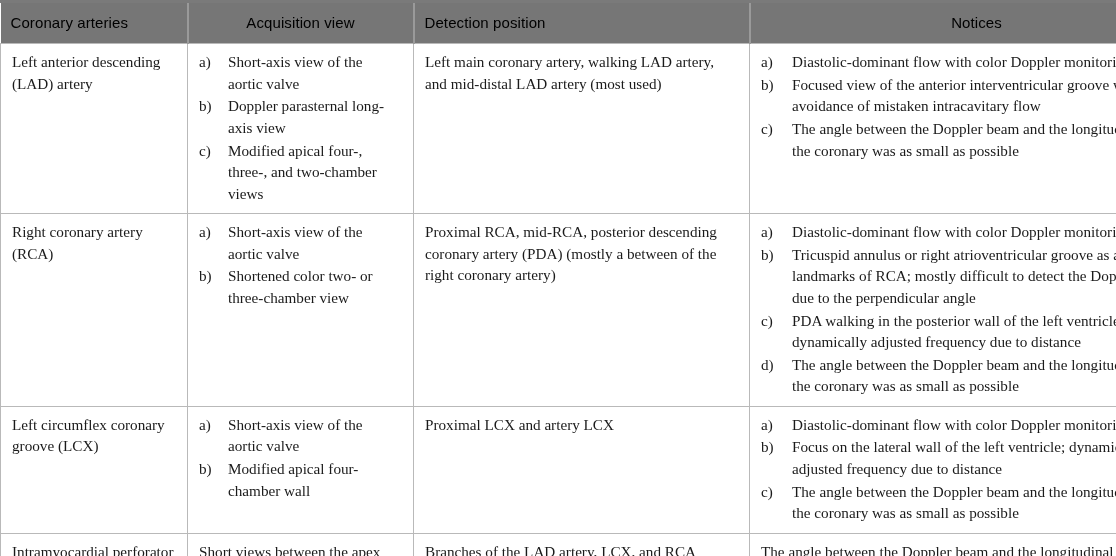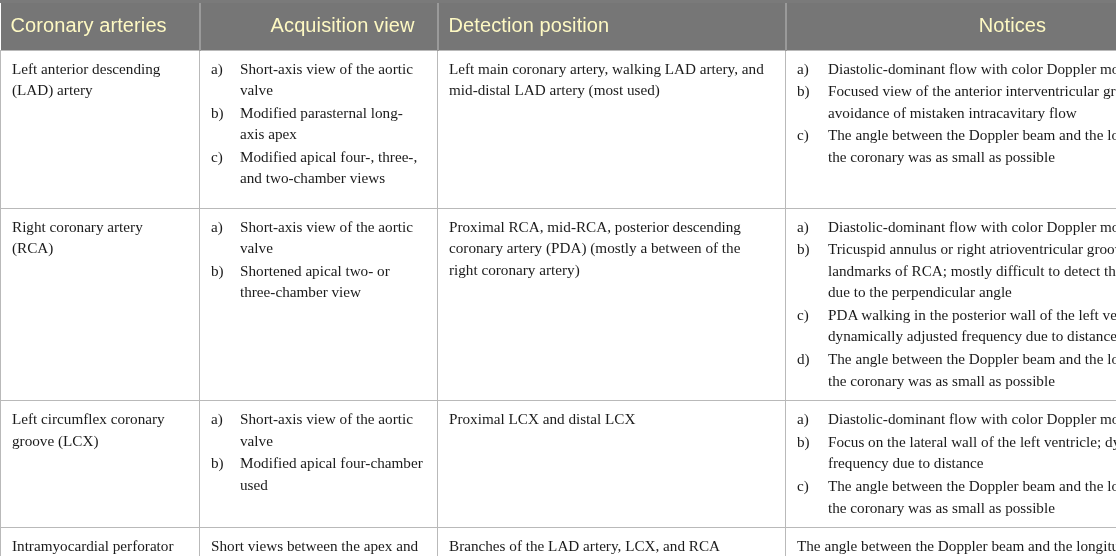--- a/index.html
+++ b/index.html
@@ -22,34 +22,34 @@
 
   table.coronary-table {
     width: 1116px;
     border-collapse: collapse;
     table-layout: fixed;
   }
 
   
   thead tr.header-row th {
     background: #767676;
-    color: #fef9c3;
+    color: #000000;
     font-family: "Liberation Sans", "DejaVu Sans", sans-serif;
     font-weight: normal;
-    font-size: 20px;
+    font-size: 15px;
     line-height: 1.28;
-    padding: 10px 22px 11px 10px;
+    padding: 10px 10px 11px 10px;
     vertical-align: top;
     border-right: 2px solid #9a9a9a;
     letter-spacing: 0.1px;
   }
   thead tr.header-row th:last-child { border-right: none; }
 
   th.col-arteries   { width: 166px; text-align: left;   padding-left: 11px; }
-  th.col-acq        { width: 204px; text-align: right; }
+  th.col-acq        { width: 204px; text-align: center; }
   th.col-detect     { width: 314px; text-align: left; }
   th.col-notices    { width: 432px; text-align: center; }
 
   
   tbody td {
     border-top: 1px solid #b9b9b9;
     border-right: 1px solid #b9b9b9;
     vertical-align: top;
     font-size: 15.2px;
     line-height: 1.42;
@@ -106,21 +106,21 @@
     </thead>
     <tbody>
 
       <tr class="row-0">
         <td class="c0">
           <span class="plain-text">Left anterior descending (LAD) artery</span>
         </td>
         <td class="c1 narrow-col">
           <ul class="lettered">
             <li><span class="marker">a)</span><span>Short-axis view of the aortic valve</span></li>
-            <li><span class="marker">b)</span><span>Modified parasternal long-axis apex</span></li>
+            <li><span class="marker">b)</span><span>Doppler parasternal long-axis view</span></li>
             <li><span class="marker">c)</span><span>Modified apical four-, three-, and two-chamber views</span></li>
           </ul>
         </td>
         <td class="c2">
           <span class="plain-text">Left main coronary artery, walking LAD artery, and mid-distal LAD artery (most used)</span>
         </td>
         <td class="c3">
           <ul class="lettered">
             <li><span class="marker">a)</span><span>Diastolic-dominant flow with color Doppler monitoring</span></li>
             <li><span class="marker">b)</span><span>Focused view of the anterior interventricular groove with avoidance of mistaken intracavitary flow</span></li>
@@ -129,21 +129,21 @@
         </td>
       </tr>
 
       <tr class="row-1">
         <td class="c0">
           <span class="plain-text">Right coronary artery (RCA)</span>
         </td>
         <td class="c1 narrow-col">
           <ul class="lettered">
             <li><span class="marker">a)</span><span>Short-axis view of the aortic valve</span></li>
-            <li><span class="marker">b)</span><span>Shortened apical two- or three-chamber view</span></li>
+            <li><span class="marker">b)</span><span>Shortened color two- or three-chamber view</span></li>
           </ul>
         </td>
         <td class="c2">
           <span class="plain-text">Proximal RCA, mid-RCA, posterior descending coronary artery (PDA) (mostly a between of the right coronary artery)</span>
         </td>
         <td class="c3">
           <ul class="lettered">
             <li><span class="marker">a)</span><span>Diastolic-dominant flow with color Doppler monitoring</span></li>
             <li><span class="marker">b)</span><span>Tricuspid annulus or right atrioventricular groove as anatomical landmarks of RCA; mostly difficult to detect the Doppler signal due to the perpendicular angle</span></li>
             <li><span class="marker">c)</span><span>PDA walking in the posterior wall of the left ventricle; dynamically adjusted frequency due to distance</span></li>
@@ -152,25 +152,25 @@
         </td>
       </tr>
 
       <tr class="row-2">
         <td class="c0">
           <span class="plain-text">Left circumflex coronary groove (LCX)</span>
         </td>
         <td class="c1 narrow-col">
           <ul class="lettered">
             <li><span class="marker">a)</span><span>Short-axis view of the aortic valve</span></li>
-            <li><span class="marker">b)</span><span>Modified apical four-chamber used</span></li>
+            <li><span class="marker">b)</span><span>Modified apical four-chamber wall</span></li>
           </ul>
         </td>
         <td class="c2">
-          <span class="plain-text">Proximal LCX and distal LCX</span>
+          <span class="plain-text">Proximal LCX and artery LCX</span>
         </td>
         <td class="c3">
           <ul class="lettered">
             <li><span class="marker">a)</span><span>Diastolic-dominant flow with color Doppler monitoring</span></li>
             <li><span class="marker">b)</span><span>Focus on the lateral wall of the left ventricle; dynamically adjusted frequency due to distance</span></li>
             <li><span class="marker">c)</span><span>The angle between the Doppler beam and the longitudinal axis of the coronary was as small as possible</span></li>
           </ul>
         </td>
       </tr>
 

